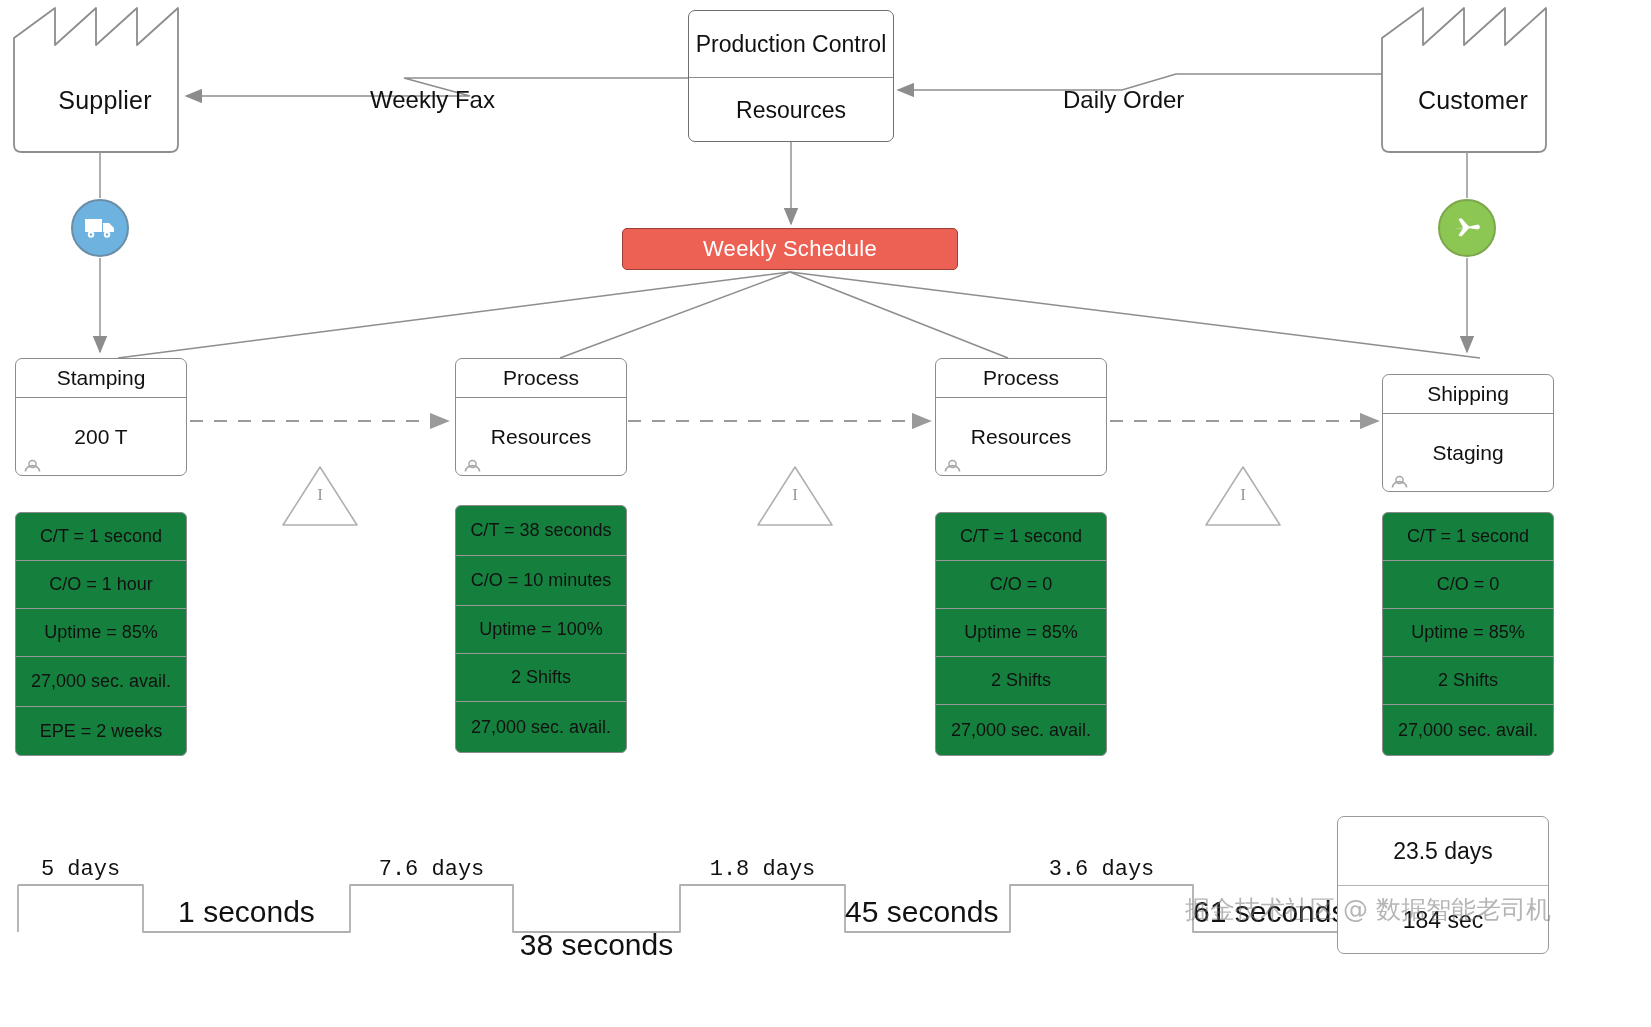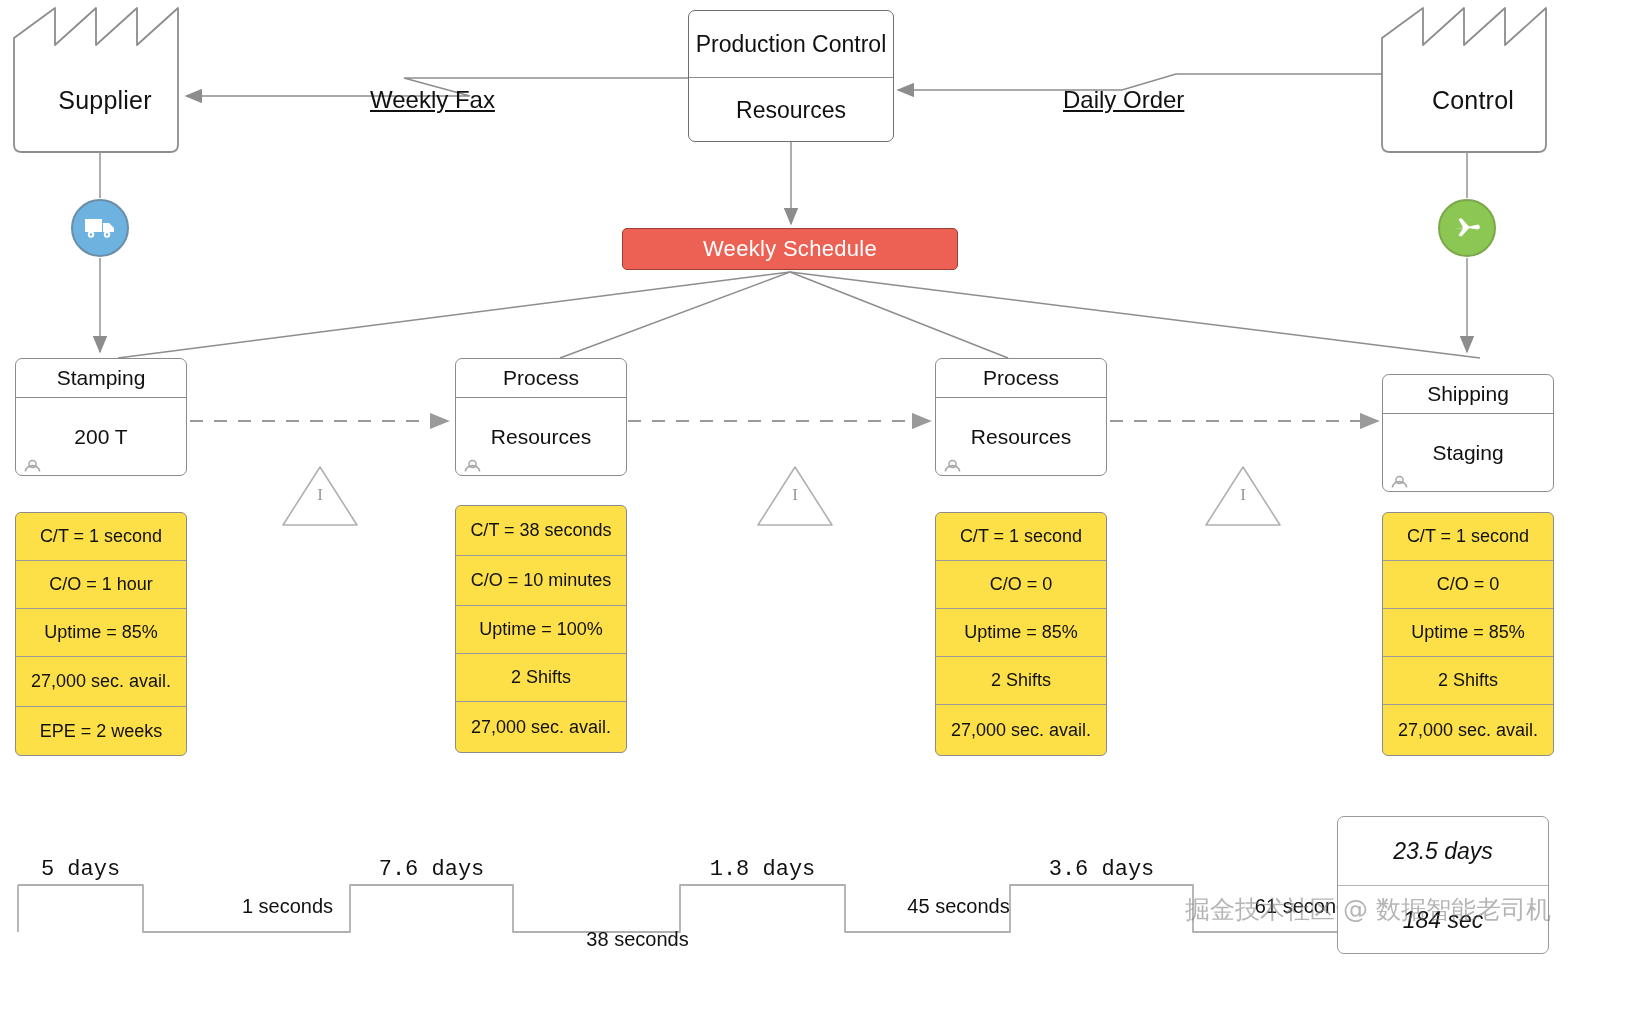--- a/index.html
+++ b/index.html
@@ -127,21 +127,21 @@
     font-size: 22px;
     letter-spacing: .3px;
   }
 
   
   .databox {
     position: absolute;
     width: 172px;
     border: 1.5px solid #8b8b8b;
     border-radius: 6px;
-    background: #fde047;
+    background: #15803d;
     box-sizing: border-box;
     overflow: hidden;
   }
   .databox .drow {
     border-bottom: 1.4px solid #9a9a9a;
     display: flex;
     align-items: center;
     justify-content: center;
     text-align: center;
     font-size: 18px;
@@ -184,53 +184,50 @@
   }
   .badge.truck { background: #6eb3e0; border: 2px solid #6a8ea8; }
   .badge.plane { background: #8cc653; border: 2px solid #7ca84c; }
 
   
   .flow-label {
     position: absolute;
     font-size: 24px;
     color: #111;
     white-space: nowrap;
-    text-decoration: underline;
   }
 
   
   .tl-days {
     position: absolute;
     font-size: 22px;
     color: #111;
     white-space: nowrap;
     text-align: center;
     font-family: Liberation Mono, monospace;
   }
   .tl-secs {
     position: absolute;
-    font-size: 20px;
+    font-size: 30px;
     color: #111;
     white-space: nowrap;
     text-align: center;
-    padding-left: 41px;
   }
 
   
   .totals {
     position: absolute;
     left: 1337px;
     top: 816px;
     width: 212px;
     height: 138px;
     border: 1.5px solid #9a9a9a;
     border-radius: 7px;
     background: #fff;
     box-sizing: border-box;
-    font-style: italic;
   }
   .totals .t-row {
     height: 68px;
     display: flex;
     align-items: center;
     justify-content: center;
     font-size: 23px;
     color: #111;
   }
   .totals .t-row.top { border-bottom: 1.4px solid #b5b5b5; }
@@ -296,21 +293,21 @@
              M18,885 L143,885 L143,932 L350,932 L350,885 L513,885 L513,932
              L680,932 L680,885 L845,885 L845,932 L1010,932 L1010,885 L1193,885 L1193,932
              L1337,932" fill="none" stroke="#b0b0b0" stroke-width="1.8" stroke-linejoin="round"></path>
   </svg>
 
   <div class="entity" style="left:14px; top:20px;">
     <div class="ent-label">Supplier</div>
   </div>
 
   <div class="entity" style="left:1382px; top:20px;">
-    <div class="ent-label">Control</div>
+    <div class="ent-label">Customer</div>
   </div>
 
   <div class="ctrl" style="left:688px; top:10px;">
     <div class="ctrl-title">Production Control</div>
     <div class="ctrl-body">Resources</div>
   </div>
 
   <div class="schedule-banner">
     <span>Weekly Schedule</span>
   </div>

